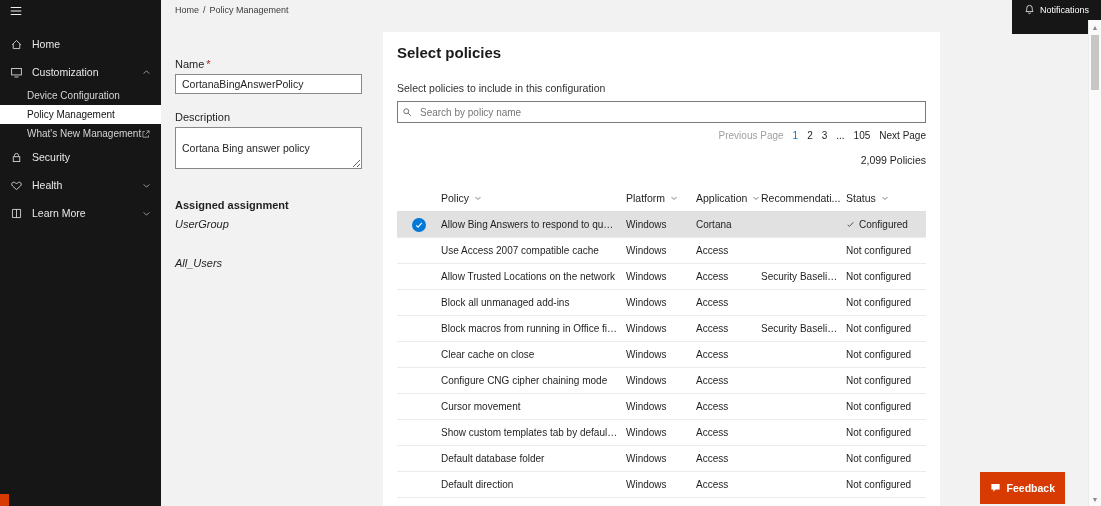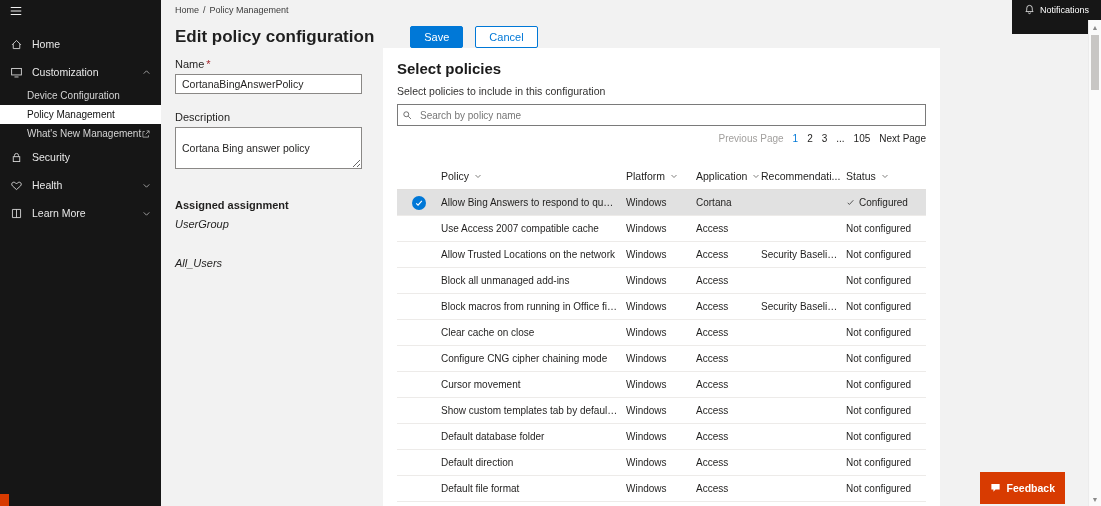--- a/index.html
+++ b/index.html
@@ -37,23 +37,23 @@
   .text-input{width:100%;box-sizing:border-box;height:20px;border:1px solid #8a8886;background:#fff;font-size:10.5px;padding:0 6px;font-family:inherit;color:#201f1e;}
   .f-gap{height:17px;}
   .f-gap-lg{height:26px;}
   .f-gap-md{height:20px;}
   .text-area{width:100%;box-sizing:border-box;height:42px;border:1px solid #8a8886;background:#fff;font-size:10.5px;padding:14px 6px;font-family:inherit;color:#201f1e;resize:both;}
   .f-section-label{font-size:11px;font-weight:700;color:#201f1e;}
   .f-value{font-size:11px;font-style:italic;color:#201f1e;margin-top:7px;}
   .configure-block{margin-top:22px;background:#0078d7;color:#fff;font-size:11px;font-weight:700;height:32px;display:flex;align-items:center;padding-left:10px;cursor:pointer;}
 
   
-  .panel{position:absolute;left:222px;top:28px;width:557px;bottom:0;background:#fff;padding:12px 14px;box-sizing:border-box;overflow:hidden;}
+  .panel{position:absolute;left:222px;top:12px;width:557px;bottom:0;background:#fff;padding:12px 14px;box-sizing:border-box;overflow:hidden;}
   .panel-title{font-size:15px;font-weight:700;color:#1b1b1b;}
-  .panel-sub{font-size:10.5px;color:#323130;margin-top:8px;}
+  .panel-sub{font-size:10.5px;color:#323130;margin-top:21px;}
   .search-box{margin-top:7px;height:20px;border:1px solid #7a7a7a;background:#fff;display:flex;align-items:center;padding:0 4px;gap:5px;}
   .search-box input{border:none;outline:none;flex:1;font-size:10px;font-family:inherit;color:#201f1e;background:transparent;}
   .search-box input::placeholder{color:#767676;}
   .search-icon{color:#555;display:flex;}
 
   .pagination{margin-top:7px;display:flex;justify-content:flex-end;gap:9px;font-size:10px;color:#252423;align-items:center;}
   .pag-prev{color:#a19f9d;}
   .pag-page{cursor:pointer;}
   .pag-page.active{color:#0078d7;}
   .pag-next{cursor:pointer;}
@@ -180,25 +180,20 @@
       <span id="bell-icon"><svg viewBox="0 0 16 16" width="11" height="11">
             <path d="M8 2a4 4 0 0 0-4 4v3l-1.2 2h10.4L12 9V6a4 4 0 0 0-4-4z" stroke="currentColor" fill="none" stroke-width="1.1"></path>
             <path d="M6.5 12.5a1.5 1.5 0 0 0 3 0" stroke="currentColor" fill="none" stroke-width="1.1"></path>
           </svg></span>
       <span>Notifications</span>
     </div>
   </div>
 
   <div class="main">
 
-    <div class="edit-header">
-      <span class="edit-title">Edit policy configuration</span>
-      <button class="btn btn-save">Save</button>
-      <button class="btn btn-cancel">Cancel</button>
-    </div>
 
     <div class="form-col">
       <div class="f-label">
         <span>Name</span><span class="req">*</span>
       </div>
       <input class="text-input" type="text" value="CortanaBingAnswerPolicy" style="">
       <div class="f-gap"></div>
       <div class="f-label">Description</div>
       <textarea class="text-area" style="">Cortana Bing answer policy</textarea>
       <div class="f-gap-lg"></div>
@@ -225,20 +220,21 @@
       <div class="pagination" id="pagination">
           <span class="pag-prev">Previous Page</span>
           <span class="pag-page active">1</span>
           <span class="pag-page">2</span>
           <span class="pag-page">3</span>
           <span class="pag-page">...</span>
           <span class="pag-page">105</span>
           <span class="pag-next">Next Page</span>
         </div>
 
+      <div class="count">2,099 Policies</div>
 
       <div class="table">
         <div class="thead" id="thead">
             <div class="th"></div>
             <div class="th">
               <span>Policy</span>
               <span class="sort-chevron">
                 <svg viewBox="0 0 16 16" width="8" height="8">
                   <path d="M3 6l5 5 5-5" stroke="currentColor" fill="none" stroke-width="1.6"></path>
                 </svg>

